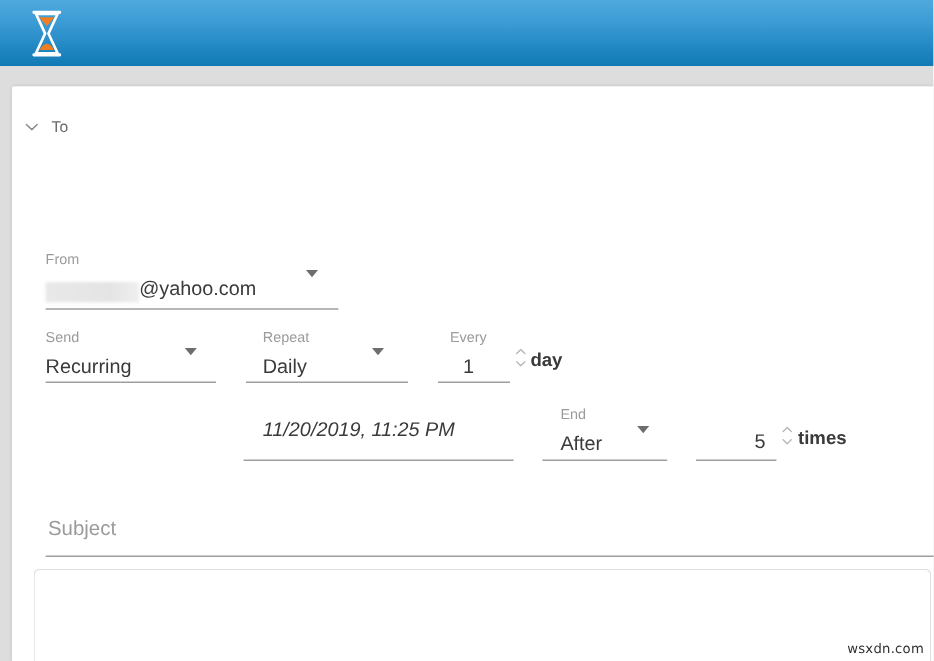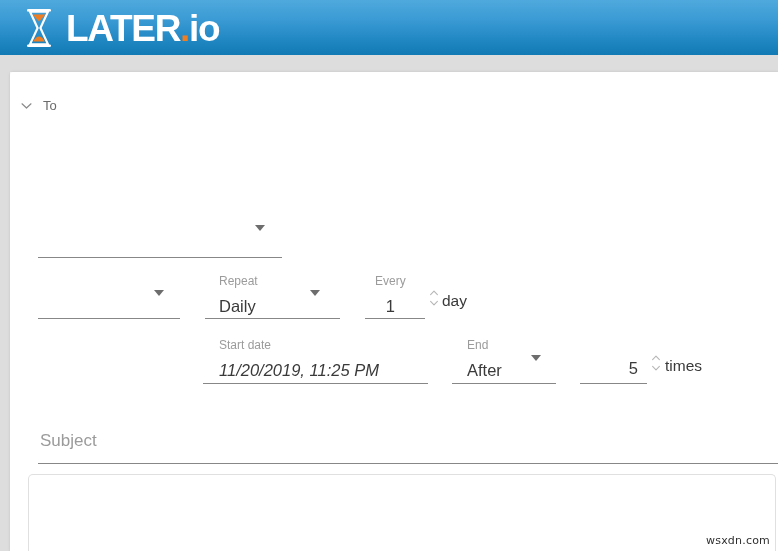--- a/index.html
+++ b/index.html
@@ -134,20 +134,21 @@
     position: absolute;
     width: 10px;
     height: 22px;
   }
   .unit-text {
     position: absolute;
     font-size: 15.5px;
     color: #3a3a3a;
     line-height: 1;
     white-space: nowrap;
+    font-weight: bold;
   }
 
   
   #redacted-user {
     position: absolute;
     left: 0px;
     top: 2px;
     width: 78px;
     height: 17px;
     background: linear-gradient(to right, #e8e8e8, #e4e4e4 70%, #efefef);
@@ -261,39 +262,49 @@
 
 <div id="app-header">
   <div id="brand">
     <svg id="hourglass-icon" viewBox="0 0 30 40" xmlns="http://www.w3.org/2000/svg">
       <rect x="3" y="1" width="24" height="2.6" rx="1.2" fill="#ffffff"></rect>
       <rect x="3" y="36.4" width="24" height="2.6" rx="1.2" fill="#ffffff"></rect>
       <path d="M6 3.6 L24 3.6 L16.4 20 L24 36.4 L6 36.4 L13.6 20 Z" fill="none" stroke="#ffffff" stroke-width="2.2"></path>
       <path d="M8.6 6.4 L21.4 6.4 L15 13.6 Z" fill="#ef7d22"></path>
       <path d="M9.2 33.6 L20.8 33.6 C19.6 30.2 16.8 28.4 15 28.4 C13.2 28.4 10.4 30.2 9.2 33.6 Z" fill="#ef7d22"></path>
     </svg>
-    <div id="brand-text"><span>LATER</span><span class="dot">.</span><span class="io">io</span></div>
   </div>
 </div>
 
 <div id="gray-band"></div>
 <div id="gray-rail"></div>
 
 <div id="composer-card">
 
   <div id="to-row">
     <svg id="chevron-down-to" viewBox="0 0 13 13" xmlns="http://www.w3.org/2000/svg">
       <path d="M2 4.8 L6.5 9 L11 4.8" fill="none" stroke="#8a8a8a" stroke-width="1.2" stroke-linecap="round" stroke-linejoin="round"></path>
     </svg>
     <span id="to-label">To</span>
   </div>
 
+  <div class="field" id="from-field">
+    <span class="field-label">From</span>
+    <div id="from-value-wrap">
+      <div id="redacted-user"></div>
+      <span class="field-value" id="from-email">@yahoo.com</span>
+    </div>
+  </div>
   <div class="dropdown-caret" id="from-caret"></div>
   <div class="field-underline" id="from-underline"></div>
 
+  <div class="field" id="send-field">
+    <span class="field-label">Send</span>
+    <span class="field-value" style="margin-top:11px;">Recurring</span>
+  </div>
   <div class="dropdown-caret" id="send-caret"></div>
   <div class="field-underline" id="send-underline"></div>
 
   <div class="field" id="repeat-field">
     <span class="field-label">Repeat</span>
     <span class="field-value" style="margin-top:11px;">Daily</span>
   </div>
   <div class="dropdown-caret" id="repeat-caret"></div>
   <div class="field-underline" id="repeat-underline"></div>
 
@@ -302,21 +313,20 @@
     <span class="field-value" style="margin-top:11px;">1</span>
   </div>
   <svg class="spinner" id="every-spinner" viewBox="0 0 10 22" xmlns="http://www.w3.org/2000/svg">
     <path d="M1.6 7.6 L5 4.2 L8.4 7.6" fill="none" stroke="#b6b6b6" stroke-width="1.1" stroke-linecap="round" stroke-linejoin="round"></path>
     <path d="M1.6 14.4 L5 17.8 L8.4 14.4" fill="none" stroke="#b6b6b6" stroke-width="1.1" stroke-linecap="round" stroke-linejoin="round"></path>
   </svg>
   <span class="unit-text" id="every-unit">day</span>
   <div class="field-underline" id="every-underline"></div>
 
   <div class="field" id="startdate-field">
-    <span class="field-label">Start date</span>
     <span class="field-value" style="margin-top:11px;font-style:italic;">11/20/2019, 11:25 PM</span>
   </div>
   <div class="field-underline" id="startdate-underline"></div>
 
   <div class="field" id="end-field">
     <span class="field-label">End</span>
     <span class="field-value" style="margin-top:11px;">After</span>
   </div>
   <div class="dropdown-caret" id="end-caret"></div>
   <div class="field-underline" id="end-underline"></div>

